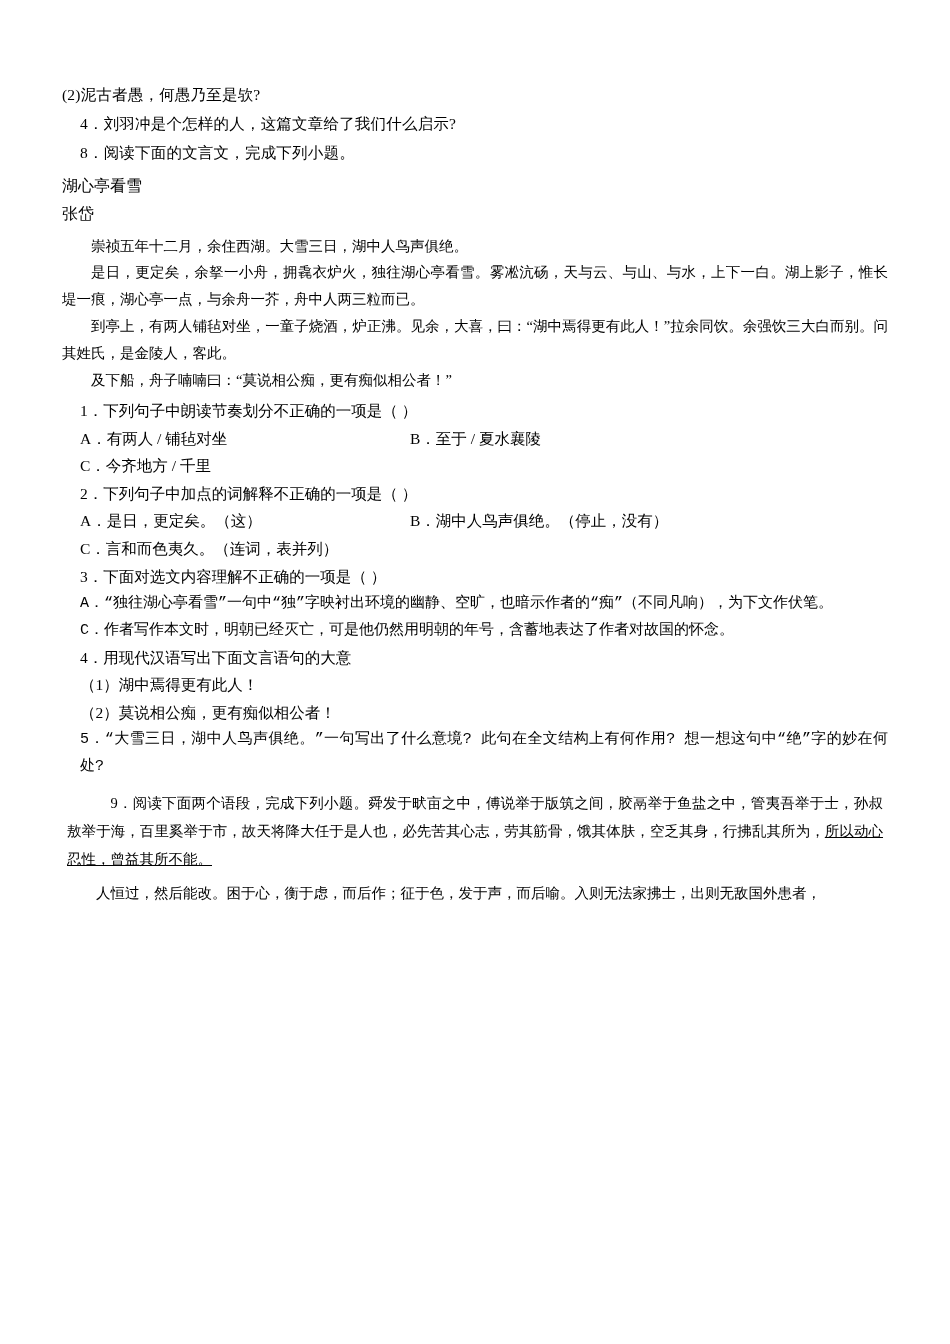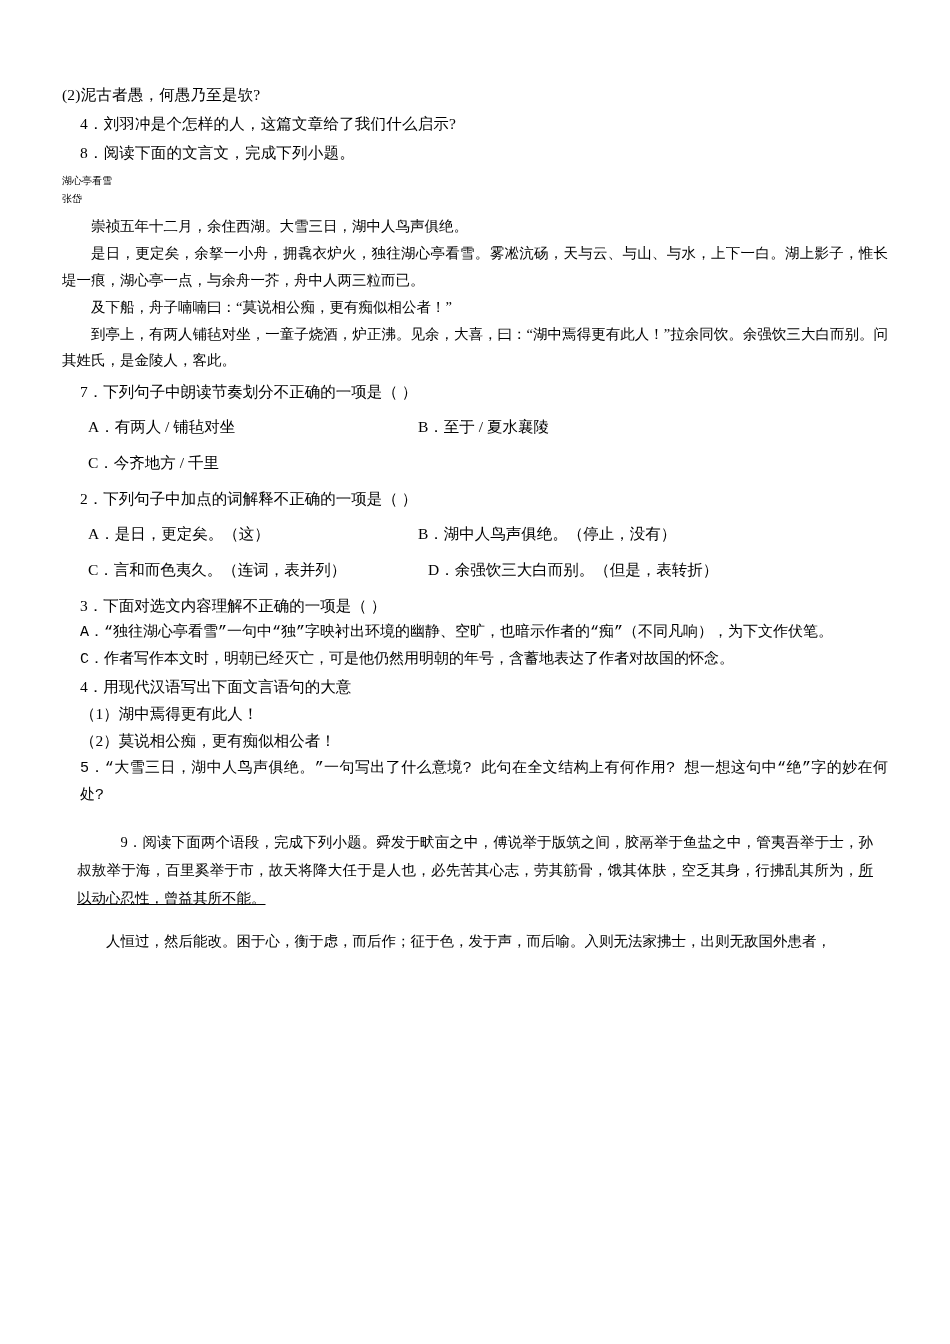--- a/index.html
+++ b/index.html
@@ -24,59 +24,59 @@
   .line {
     font-size: 15.5px;
     line-height: 1.62;
     margin: 0 0 4px 0;
     white-space: pre-wrap;
     letter-spacing: 0.2px;
   }
   .indent1 { text-indent: 0; }
   .small-indent { padding-left: 18px; }
   .title-line {
-    font-size: 10px;
+    font-size: 16px;
     line-height: 1.6;
     margin: 0 0 2px 0;
   }
   .body-text {
     font-size: 14.5px;
     line-height: 1.85;
     margin: 0;
     text-align: justify;
     text-justify: inter-ideograph;
   }
   .body-text.ind { text-indent: 2em; }
   .q-line {
     font-size: 15.5px;
     line-height: 1.75;
     margin: 0;
   }
   .opt-row {
     display: flex;
     font-size: 15.5px;
     line-height: 1.8;
-    margin: 8px;
+    margin: 0;
     align-items: flex-end;
   }
   .opt-a { width: 330px; flex: none; }
   .opt-b { flex: 1; }
   .opt-row.wide .opt-a { width: 340px; }
   .para-just {
     font-size: 15px;
     line-height: 1.8;
     margin: 0;
     text-align: justify;
     text-justify: inter-ideograph;
     font-family: Liberation Mono, monospace;
   }
   .classic {
     font-size: 14.5px;
     line-height: 1.95;
-    margin: 15px;
+    margin: 5px;
     text-align: justify;
     text-justify: inter-ideograph;
   }
   .classic.ind2 { text-indent: 2em; }
   .classic.ind3 { text-indent: 3em; }
   .u { text-decoration: underline; }
   .gap-sm { height: 4px; }
 </style>
 </head>
 <body>
@@ -89,42 +89,41 @@
 
   <div class="gap-sm"></div>
 
   <div class="title-line">湖心亭看雪</div>
   <div class="title-line">张岱</div>
 
   <div class="gap-sm"></div>
 
   <div class="body-text ind">崇祯五年十二月，余住西湖。大雪三日，湖中人鸟声俱绝。</div>
   <div class="body-text ind">是日，更定矣，余拏一小舟，拥毳衣炉火，独往湖心亭看雪。雾凇沆砀，天与云、与山、与水，上下一白。湖上影子，惟长堤一痕，湖心亭一点，与余舟一芥，舟中人两三粒而已。</div>
+  <div class="body-text ind">到亭上，有两人铺毡对坐，一童子烧酒，炉正沸。见余，大喜，曰：“湖中焉得更有此人！”拉余同饮。余强饮三大白而别。问其姓氏，是金陵人，客此。</div>
   <div class="body-text ind">及下船，舟子喃喃曰：“莫说相公痴，更有痴似相公者！”</div>
-  <div class="body-text ind">到亭上，有两人铺毡对坐，一童子烧酒，炉正沸。见余，大喜，曰：“湖中焉得更有此人！”拉余同饮。余强饮三大白而别。问其姓氏，是金陵人，客此。</div>
 
   <div class="gap-sm"></div>
 
-  <div class="q-line small-indent">7．下列句子中朗读节奏划分不正确的一项是（        ）</div>
+  <div class="q-line small-indent">1．下列句子中朗读节奏划分不正确的一项是（        ）</div>
   <div class="opt-row small-indent">
     <div class="opt-a">A．有两人 / 铺毡对坐</div>
     <div class="opt-b">B．至于 / 夏水襄陵</div>
   </div>
   <div class="opt-row small-indent">
     <div class="opt-a">C．今齐地方 / 千里</div>
   </div>
 
   <div class="q-line small-indent">2．下列句子中加点的词解释不正确的一项是（        ）</div>
   <div class="opt-row small-indent">
     <div class="opt-a">A．是日，更定矣。（这）</div>
     <div class="opt-b">B．湖中人鸟声俱绝。（停止，没有）</div>
   </div>
   <div class="opt-row small-indent wide">
     <div class="opt-a">C．言和而色夷久。（连词，表并列）</div>
-    <div class="opt-b">D．余强饮三大白而别。（但是，表转折）</div>
   </div>
 
   <div class="q-line small-indent">3．下面对选文内容理解不正确的一项是（        ）</div>
   <div class="para-just small-indent">A．“独往湖心亭看雪”一句中“独”字映衬出环境的幽静、空旷，也暗示作者的“痴”（不同凡响），为下文作伏笔。</div>
   <div class="para-just small-indent">C．作者写作本文时，明朝已经灭亡，可是他仍然用明朝的年号，含蓄地表达了作者对故国的怀念。</div>
 
   <div class="q-line small-indent">4．用现代汉语写出下面文言语句的大意</div>
   <div class="q-line small-indent">（1）湖中焉得更有此人！</div>
   <div class="q-line small-indent">（2）莫说相公痴，更有痴似相公者！</div>
 

